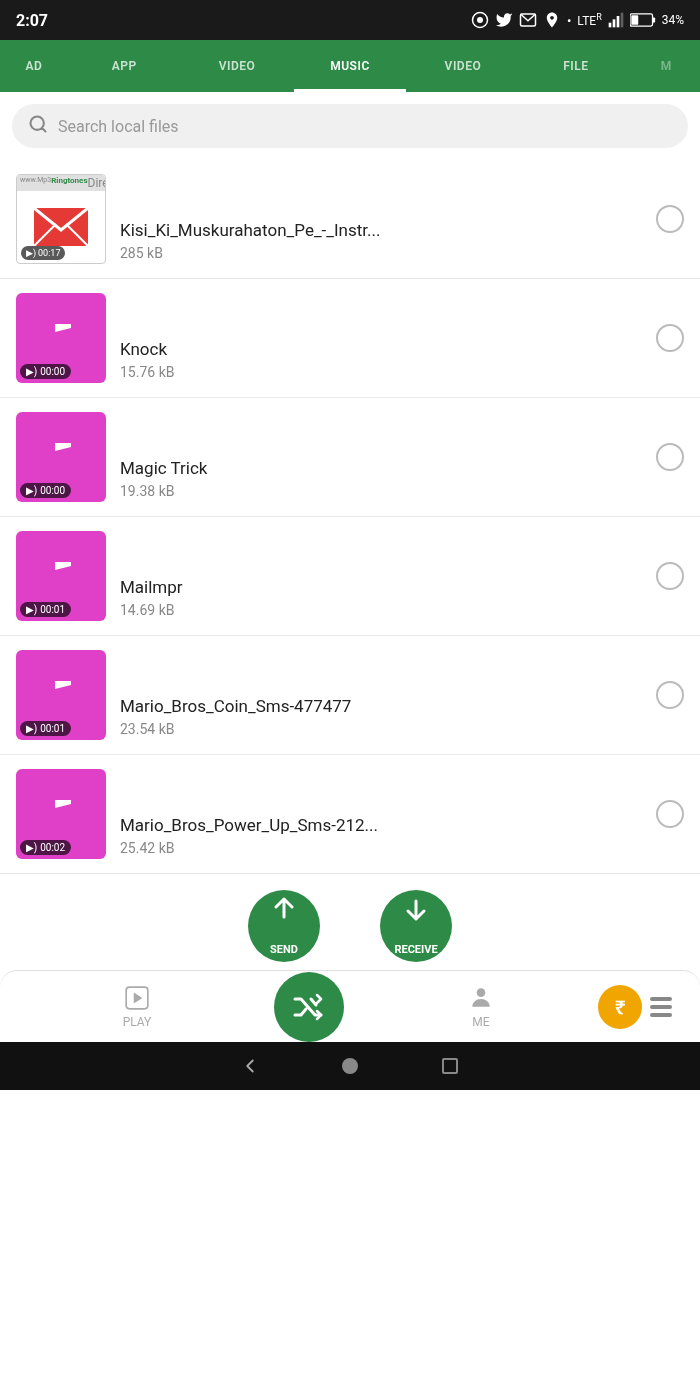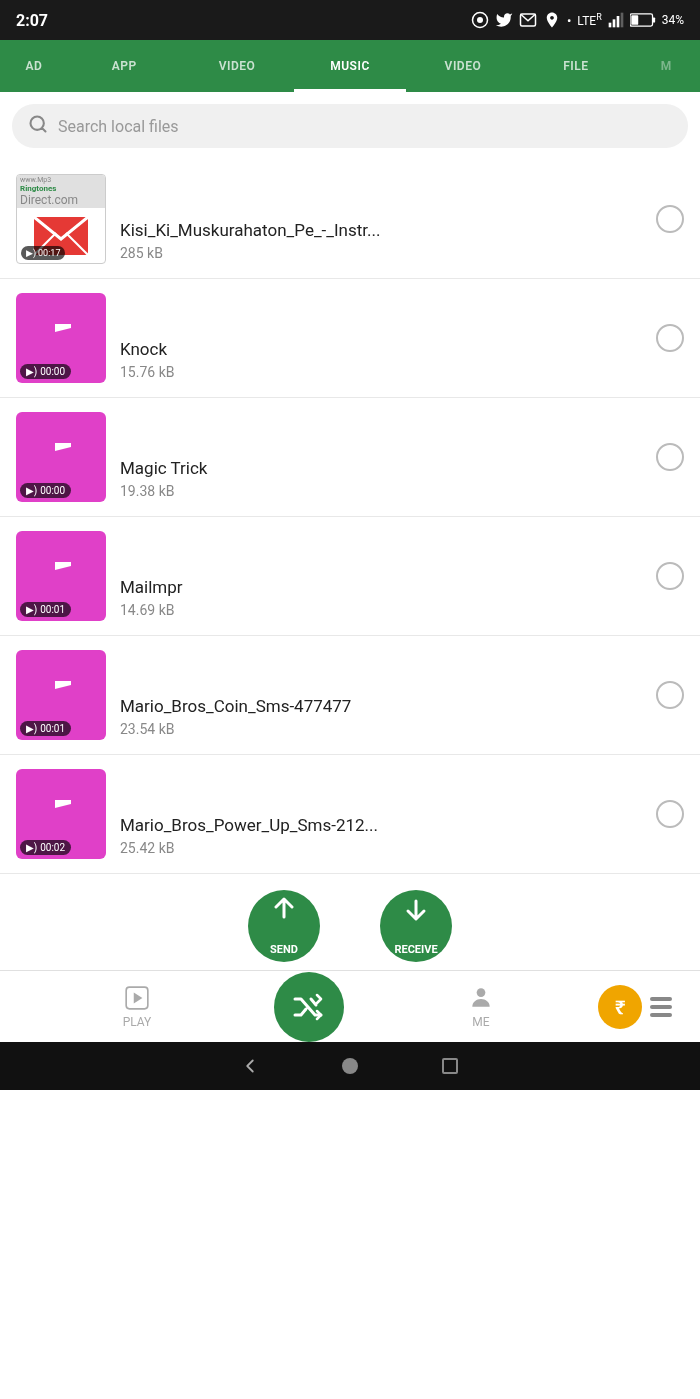--- a/index.html
+++ b/index.html
@@ -176,20 +176,21 @@
     }
 
     
     .bottom-nav {
       background: #fff;
       border-top: 1px solid #e0e0e0;
       display: flex;
       align-items: center;
       height: 72px;
       padding: 0 20px;
+      border-radius: 17px;
     }
     .bottom-nav-item {
       flex: 1;
       display: flex;
       flex-direction: column;
       align-items: center;
       justify-content: center;
       color: #999;
       font-size: 12px;
       gap: 4px;
@@ -268,22 +269,21 @@
       align-items: center;
       justify-content: flex-start;
     }
     .rt-top-bar {
       width: 100%;
       background: #e0e0e0;
       font-size: 7px;
       color: #555;
       padding: 1px 3px;
       display: flex;
-      flex-direction: column;
-      justify-content: center;
+      flex-direction: row;
     }
     .rt-icon-area {
       flex: 1;
       display: flex;
       align-items: center;
       justify-content: center;
       width: 100%;
       position: relative;
     }
     .rt-envelope {

